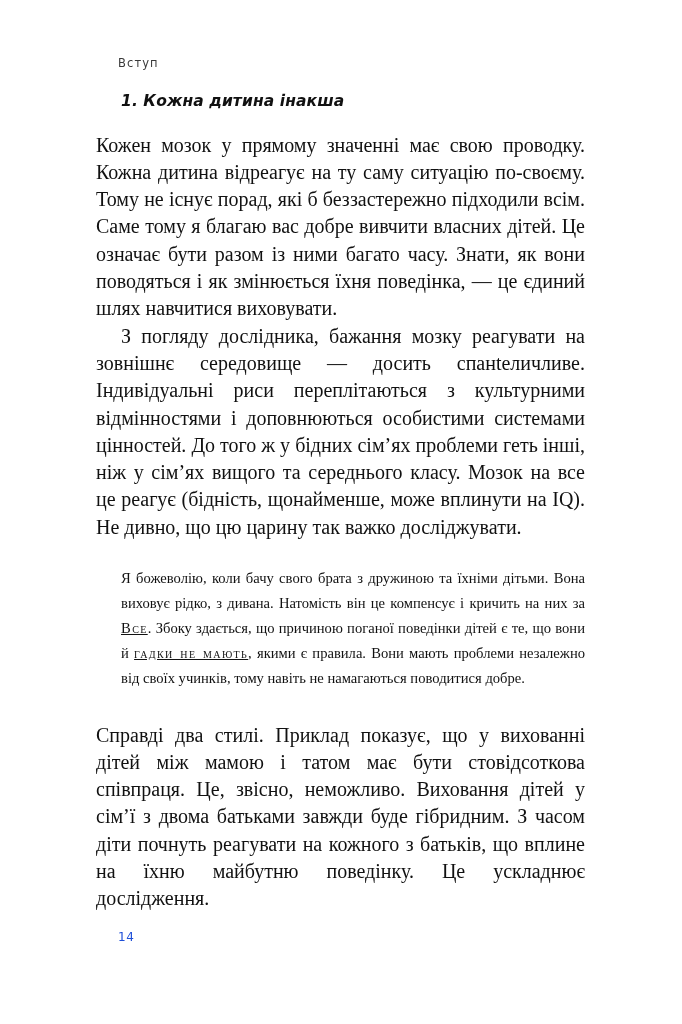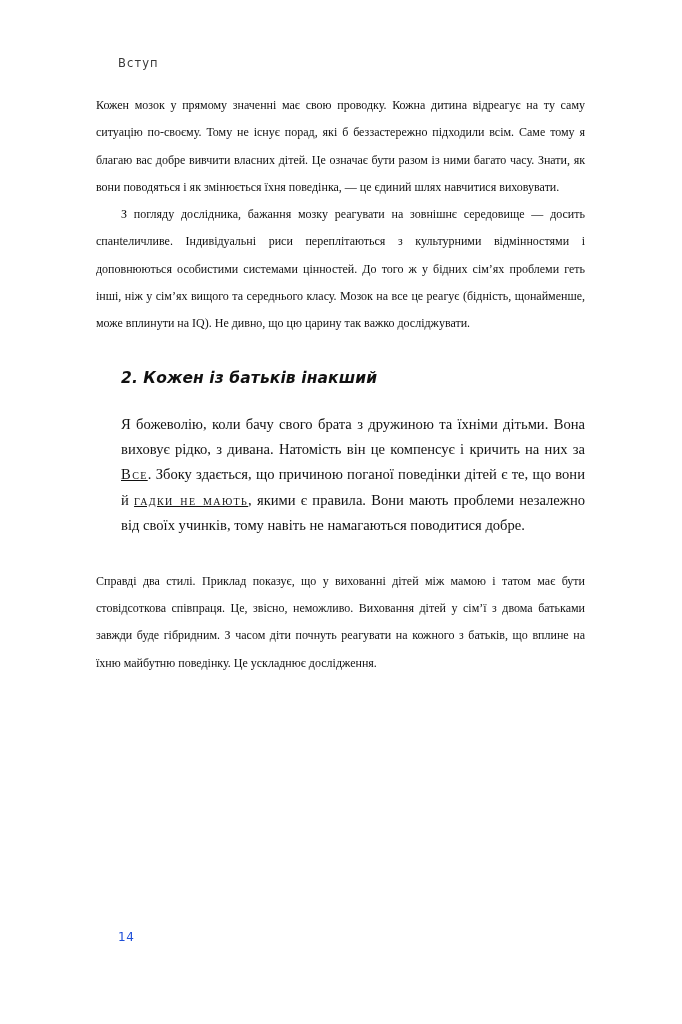--- a/index.html
+++ b/index.html
@@ -57,21 +57,21 @@
     color: #111111;
     text-indent: 25px;
     line-height: 1.2;
   }
   h2.heading-1 { margin-bottom: 21px; }
   h2.heading-2 { margin-top: 31px; margin-bottom: 9px; }
 
   p.body {
     margin: 0;
     padding: 0;
-    font-size: 12px;
+    font-size: 20px;
     line-height: 27.3px;
     text-align: justify;
     text-justify: inter-word;
     color: #111111;
     hyphens: manual;
   }
   p.body.indent { text-indent: 25px; }
 
   
   .quote {
@@ -106,26 +106,26 @@
 </style>
 </head>
 <body>
 
 <div class="page">
 
   <div class="running-head">Вступ</div>
 
   <div class="column">
 
+    <h2 class="section-heading heading-1">1. Кожна дитина інакша</h2>
 
     <p class="body">Кожен мозок у прямому значенні має свою проводку. Кожна дитина відреагує на ту саму ситуацію по-своєму. Тому не існує порад, які б беззастережно підходили всім. Саме тому я благаю вас добре вивчити власних дітей. Це означає бути разом із ними багато часу. Знати, як вони поводяться і як змінюється їхня поведінка, — це єдиний шлях навчитися виховувати.</p>
 
     <p class="body indent">З погляду дослідника, бажання мозку реагувати на зовнішнє середовище — досить спанteличливе. Індивідуальні риси переплітаються з культурними відмінностями і доповнюються особистими системами цінностей. До того ж у бідних сім’ях проблеми геть інші, ніж у сім’ях вищого та середнього класу. Мозок на все це реагує (бідність, щонайменше, може вплинути на IQ). Не дивно, що цю царину так важко досліджувати.</p>
 
-    <h2 class="section-heading heading-2">2. Кожен із батьків інакший</h2>
 
 
     <div class="quote-wrap">
       <p class="quote"><span>Я божеволію, коли бачу свого брата з дружиною та їхніми дітьми. Вона виховує рідко, з дивана. Натомість він це компенсує і кричить на них за </span><span class="smallcaps">Все</span><span>. Збоку здається, що причиною поганої поведінки дітей є те, що вони й </span><span class="smallcaps">гадки не мають</span><span>, якими є правила. Вони мають проблеми незалежно від своїх учинків, тому навіть не намагаються поводитися добре.</span></p>
     </div>
 
     <p class="body">Справді два стилі. Приклад показує, що у вихованні дітей між мамою і татом має бути стовідсоткова співпраця. Це, звісно, неможливо. Виховання дітей у сім’ї з двома батьками завжди буде гібридним. З часом діти почнуть реагувати на кожного з батьків, що вплине на їхню майбутню поведінку. Це ускладнює дослідження.</p>
 
   </div>
 

